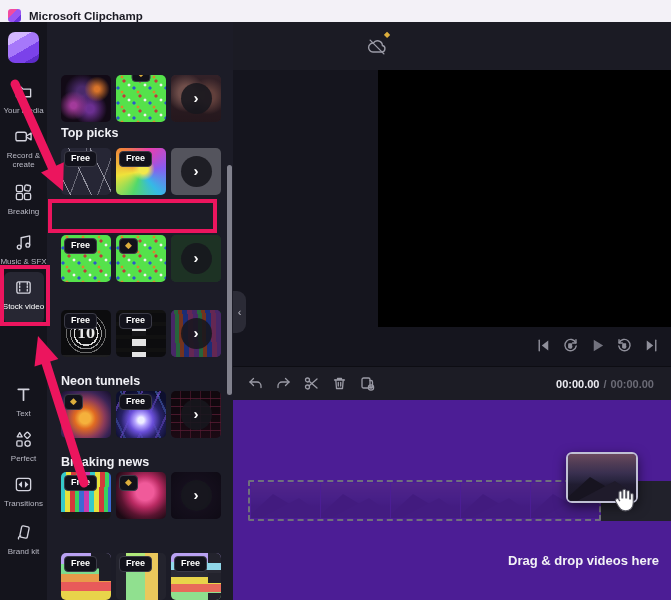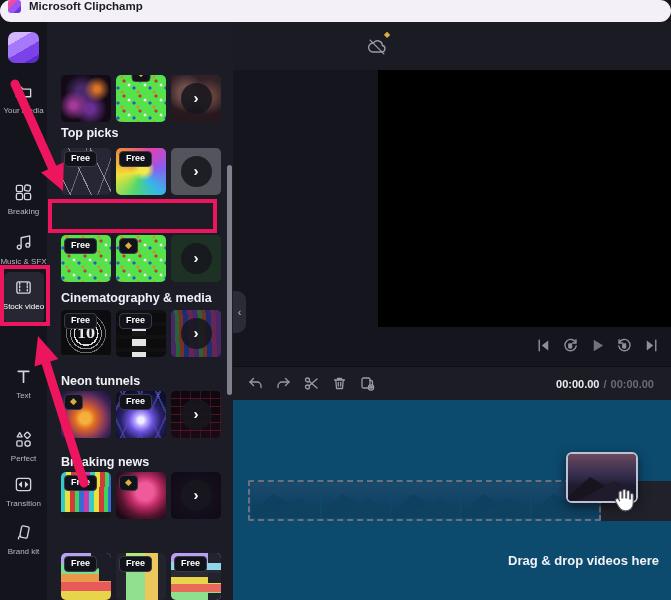--- a/index.html
+++ b/index.html
@@ -2,21 +2,21 @@
 <html><head>
 <meta charset="utf-8">
 <style>
   * { margin:0; padding:0; box-sizing:border-box; }
   html,body { background:#000; }
   .screen { position:relative; width:671px; height:600px; overflow:hidden;
     background:#15151e; font-family:"Liberation Sans", sans-serif; }
 
   
   .topbar { position:absolute; left:0; top:0; width:671px; height:22px; background:#f3f1f7;
-    display:flex; align-items:flex-start; padding-left:8px; z-index:5;border-radius:11px; }
+    display:flex; align-items:flex-end; padding-left:8px; z-index:5; }
   .applogo { width:13px; height:13px; border-radius:3px;
     background:linear-gradient(135deg,#f04ba0 0 35%,#9a55f2 35% 70%,#6b34e0 70%); margin-right:8px; }
   .apptitle { font-size:11.5px; font-weight:700; color:#1b1b24; }
 
   
   .sidebar { position:absolute; left:0; top:22px; width:47px; height:578px; background:#14141c; z-index:3; }
   .side-logo { position:absolute; left:8px; top:10px; width:31px; height:31px; border-radius:7px;
     background:linear-gradient(150deg,#d3b6ff 0 28%,#a678fa 28% 55%,#7b42ea 55% 82%,#5d2bc9 82%); }
   .nav-item { position:absolute; left:0; width:47px; text-align:center; color:#c9c9d4; cursor:pointer; }
   .nav-item svg { width:19px; height:19px; stroke:#d4d4de; fill:none; stroke-width:1.4;
@@ -132,21 +132,21 @@
   .ctl svg text { fill:#8f8f9a; font-size:6.5px; font-family:"Liberation Sans",sans-serif; font-weight:700; }
   .ctl.play svg { stroke:none; } .ctl.play svg path { fill:#72727e; }
 
   .toolbar { position:absolute; left:233px; top:366px; right:0; height:34px; background:#1c1c25; border-top:1px solid #0d0d13; }
   .tools { position:absolute; left:14px; top:8px; display:flex; gap:11px; }
   .tool { width:17px; height:17px; cursor:pointer; }
   .tool svg { width:17px; height:17px; stroke:#9b9ba6; fill:none; stroke-width:1.3; stroke-linecap:round; stroke-linejoin:round; }
   .timedisp { position:absolute; right:17px; top:0; height:34px; display:flex; align-items:center; gap:4px; font-size:11px; }
   .t-cur { color:#ececf2; font-weight:700; } .t-sep,.t-tot { color:#6b6b76; font-weight:700; }
 
-  .timeline { position:absolute; left:233px; top:400px; right:0; bottom:0; background:#0c4a6e; }
+  .timeline { position:absolute; left:233px; top:400px; right:0; bottom:0; background:#4c1d95; }
   .trackstrip { position:absolute; left:368px; top:81px; width:70px; height:40px; background:#21212b; }
   .dropzone { position:absolute; left:15px; top:80px; width:353px; height:41px;
     border:2px dashed #70707c; border-radius:2px; display:flex; gap:1px; padding:1px; overflow:hidden; }
   .ghost { width:69px; height:35px; flex:none; opacity:.18; position:relative; overflow:hidden; }
   .art-mountain { background:
     linear-gradient(180deg,#6b4a5e 0%,#503c55 20%,#3a3050 40%,#2a2640 55%,#201c30 65%,#1a1726 100%); }
   .art-mountain::before { content:""; position:absolute; left:-6%; bottom:0; width:0; height:0;
     border-left:26px solid transparent; border-right:40px solid transparent; border-bottom:24px solid #171420; }
   .art-mountain::after { content:""; position:absolute; right:-10%; bottom:0; width:0; height:0;
     border-left:38px solid transparent; border-right:28px solid transparent; border-bottom:20px solid #1f1b2b; }
@@ -172,20 +172,27 @@
   <nav class="sidebar">
     <div class="side-logo"></div>
     <div class="active-tile"></div>
 
     <div class="nav-item" style="top:60px">
       <svg viewBox="0 0 20 20">
           <path d="M2.5 5.5h5l2 2h8v8h-15z"></path>
         </svg>
       <span class="lbl">Your media</span>
     </div>
+    <div class="nav-item" style="top:105px">
+      <svg viewBox="0 0 20 20">
+          <rect x="2" y="5.5" width="11" height="9" rx="2"></rect>
+          <path d="M13 9.5l5-3v7l-5-3"></path>
+        </svg>
+      <span class="lbl">Record &amp; create</span>
+    </div>
     <div class="nav-item" style="top:161px">
       <svg viewBox="0 0 20 20">
           <rect x="2.5" y="2.5" width="6.5" height="6.5" rx="1.5"></rect>
           <rect x="2.5" y="11" width="6.5" height="6.5" rx="1.5"></rect>
           <rect x="11" y="11" width="6.5" height="6.5" rx="1.5"></rect>
           <rect x="11.2" y="2.3" width="6" height="6" rx="1.5" transform="rotate(10 14.2 5.3)"></rect>
         </svg>
       <span class="lbl">Breaking</span>
     </div>
     <div class="nav-item" style="top:211px">
@@ -196,41 +203,41 @@
         </svg>
       <span class="lbl">Music &amp; SFX</span>
     </div>
     <div class="nav-item" style="top:256px">
       <svg viewBox="0 0 20 20">
           <rect x="3" y="4" width="14" height="12" rx="2"></rect>
           <path d="M6 5v1.6M6 8.4V10M6 12v1.6M14 5v1.6M14 8.4V10M14 12v1.6"></path>
         </svg>
       <span class="lbl" style="color:#fff">Stock video</span>
     </div>
-    <div class="nav-item" style="top:345px">
+    <div class="nav-item" style="top:363px">
       <svg viewBox="0 0 20 20" style="stroke-width:1.8">
           <path d="M4.5 4.5h11M10 4.5V16"></path>
         </svg>
       <span class="lbl">Text</span>
     </div>
     <div class="nav-item" style="top:408px">
       <svg viewBox="0 0 20 20">
           <path d="M6 2.8l2.6 4.4H3.4z"></path>
           <rect x="11.5" y="3" width="5" height="5" rx="1" transform="rotate(45 14 5.5)"></rect>
           <rect x="3" y="11.5" width="5.5" height="5.5" rx="1"></rect>
           <circle cx="14.3" cy="14.3" r="2.8"></circle>
         </svg>
       <span class="lbl">Perfect</span>
     </div>
     <div class="nav-item" style="top:453px">
       <svg viewBox="0 0 20 20">
           <rect x="2.5" y="3.5" width="15" height="13" rx="2.5"></rect>
           <path class="f" d="M8.5 6.5v7L4.8 10zM11.5 6.5v7l3.7-3.5z" fill="#d4d4de" stroke="none"></path>
         </svg>
-      <span class="lbl">Transition</span>
+      <span class="lbl">Transitions</span>
     </div>
     <div class="nav-item" style="top:501px">
       <svg viewBox="0 0 20 20">
           <rect x="7" y="3.5" width="8" height="12" rx="1.5" transform="rotate(12 11 9.5)"></rect>
           <path d="M7 13.5c-1.8.6-2.8 2-2.2 3.2"></path>
         </svg>
       <span class="lbl">Brand kit</span>
     </div>
   </nav>
 
@@ -264,21 +271,20 @@
     </div>
     <div class="thumb c2 v-confetti" style="top:213px">
       <span class="badge gem"><span class="dmd">◆</span></span>
     </div>
     <div class="thumb c3 v-dkgreen dim" style="top:213px">
       <span class="more">
           <span class="circ">›</span>
         </span>
     </div>
 
-    <h3 class="sec-title" style="top:269px">Cinematography &amp; media</h3>
     <div class="thumb c1 v-countdown" style="top:288px">
       <span class="cd">10</span>
       <span class="badge">Free</span>
     </div>
     <div class="thumb c2 v-slate" style="top:288px">
       <span class="badge">Free</span>
     </div>
     <div class="thumb c3 v-glitch dim" style="top:288px">
       <span class="more">
           <span class="circ">›</span>

